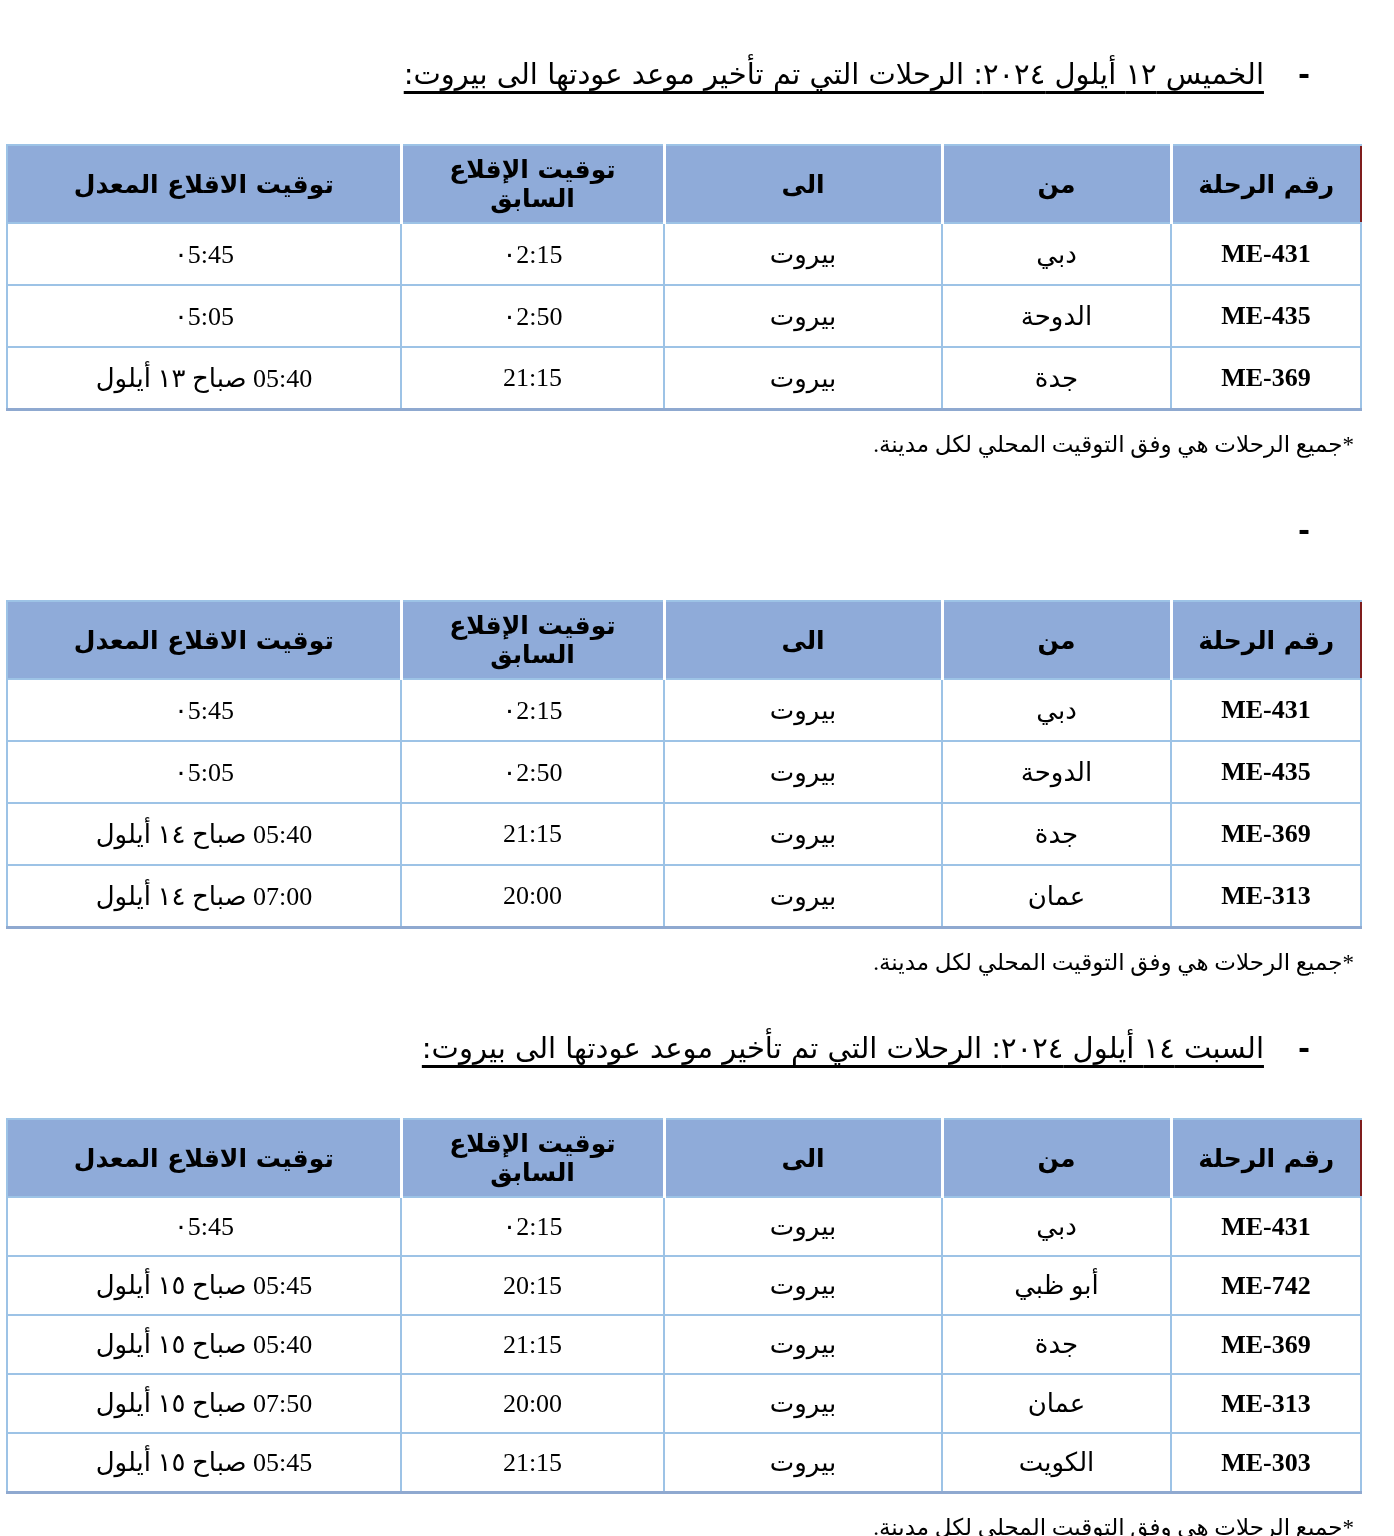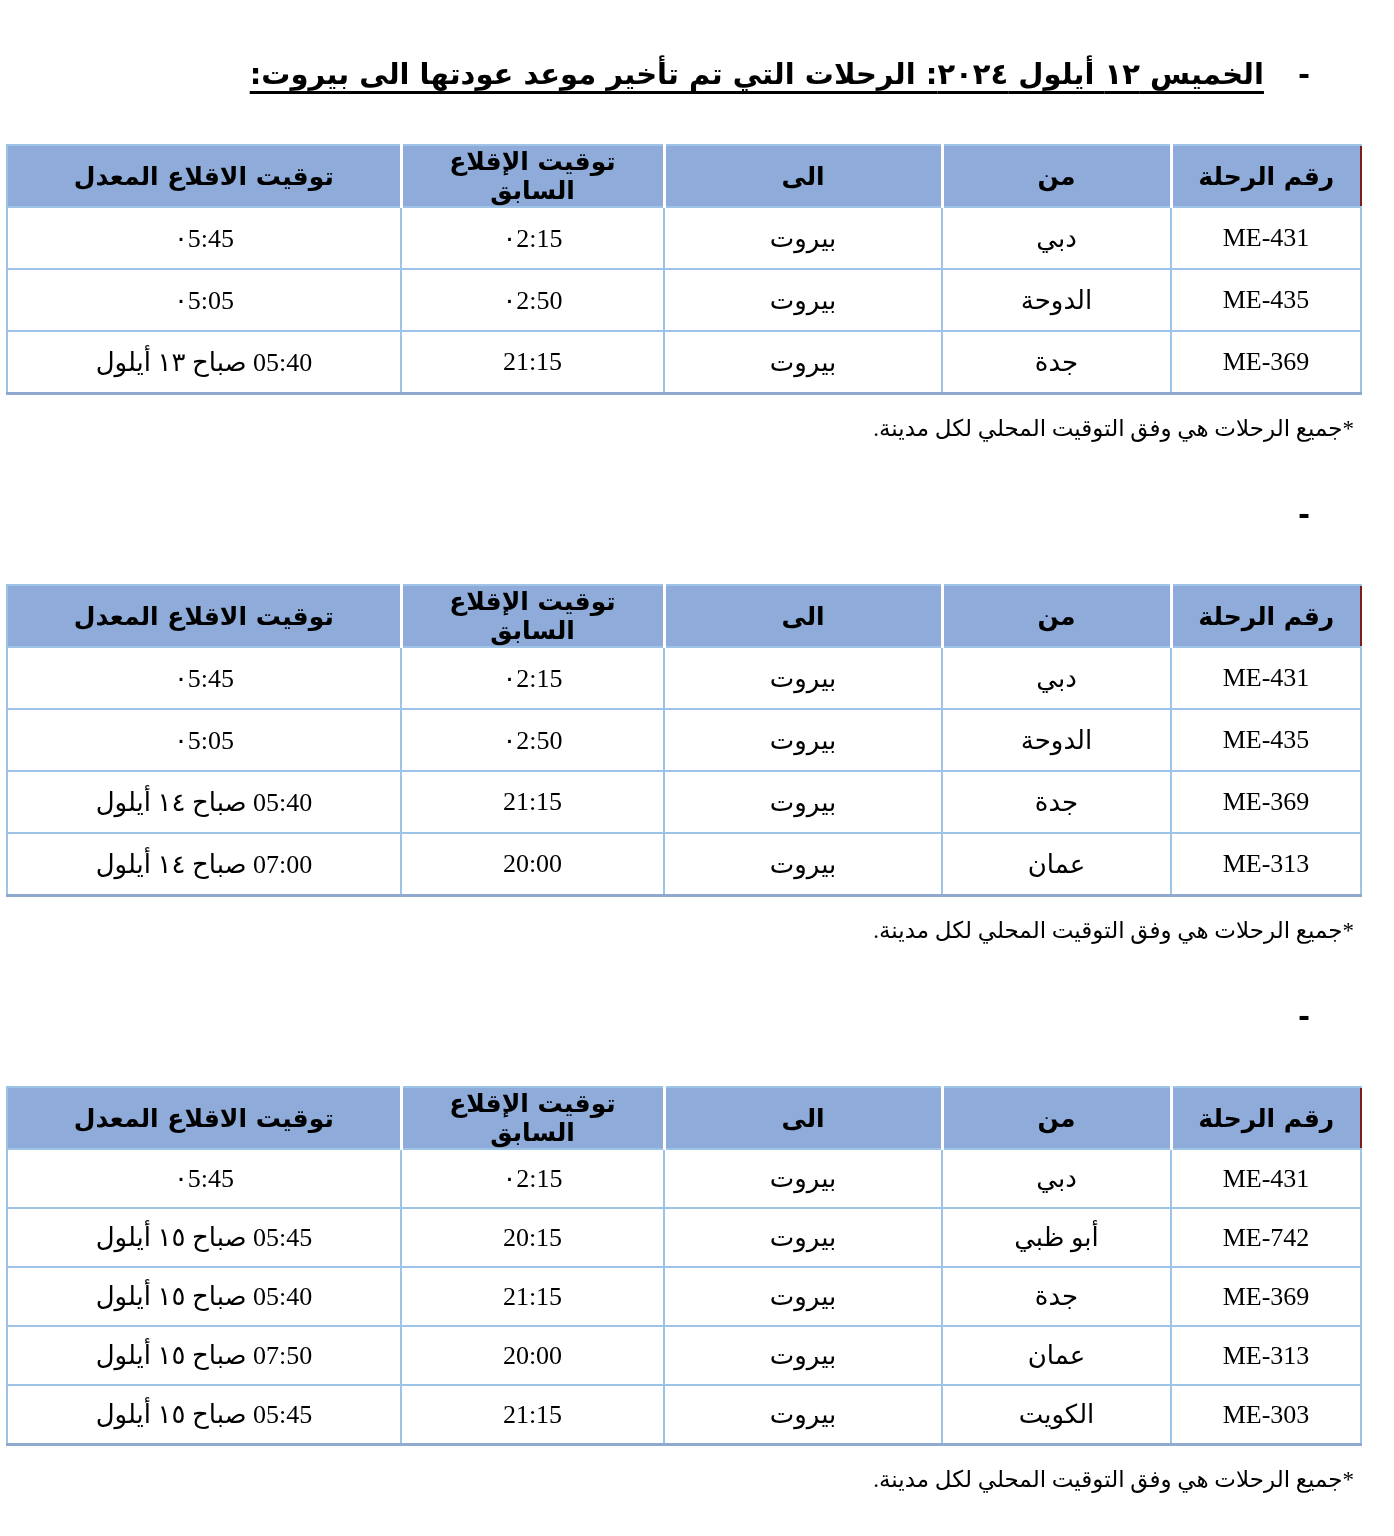--- a/index.html
+++ b/index.html
@@ -31,21 +31,21 @@
   }
   .heading-line.first { margin-top: 52px; }
   .dash {
     font-family: "DejaVu Sans", sans-serif;
     font-weight: bold;
     font-size: 29px;
     margin-left: 34px;             
   }
   .heading-text {
     font-family: "DejaVu Sans", sans-serif;
-    font-weight: bold;
+    font-weight: normal;
     font-size: 29px;
     text-decoration: underline;
     text-decoration-thickness: 2.5px;
     text-underline-offset: 7px;
   }
   
   table.flight-table {
     border-collapse: collapse;
     table-layout: fixed;
     width: 1354px;
@@ -58,38 +58,38 @@
     height: 60px;
     font-family: "DejaVu Sans", sans-serif;
     font-weight: bold;
     font-size: 25px;
     text-align: center;
     vertical-align: middle;
     border-top: 2px solid #9DC3E6;
     border-bottom: 2px solid #9DC3E6;
     border-right: 3px solid #ffffff;
     border-left: 3px solid #ffffff;
-    padding: 0 6px;
+    padding: 8px 6px;
   }
   table.flight-table th:first-child { border-right: 2px solid #7f1d1d; }
   table.flight-table th:last-child  { border-left: 2px solid #9DC3E6; }
   table.flight-table td {
     height: 60px;
     font-size: 26px;
     text-align: center;
     vertical-align: middle;
     border: 2px solid #9DC3E6;
     background: #ffffff;
     padding: 0 6px;
     font-family: "Liberation Serif", "DejaVu Sans", serif;
   }
   table.flight-table.compact td { height: 57px; }
   td.flight {
     direction: ltr;                
-    font-weight: normal;
+    font-weight: bold;
     font-family: "Liberation Serif", "DejaVu Sans", serif;
   }
   td.time { font-family: "Liberation Serif", "DejaVu Sans", serif; border-radius: 28px; }
   
   .footnote {
     margin: 20px 40px 0 0;
     text-align: right;
     font-size: 23px;
     font-family: "Liberation Serif", "DejaVu Sans", serif;
   }
@@ -199,20 +199,21 @@
           <td class="time">07:00 صباح ١٤ أيلول</td>
         </tr>
       </tbody>
     </table>
     <p class="footnote">*جميع الرحلات هي وفق التوقيت المحلي لكل مدينة.</p>
   </section>
 
   <section>
     <div class="heading-line">
       <span class="dash">-</span>
+      <span class="heading-text">السبت ١٤ أيلول ٢٠٢٤: الرحلات التي تم تأخير موعد عودتها الى بيروت:</span>
     </div>
     <table class="flight-table compact">
       <colgroup>
         <col style="width:190px">
           <col style="width:229px">
           <col style="width:278px">
           <col style="width:263px">
           <col style="width:394px">
       </colgroup>
       <thead>

